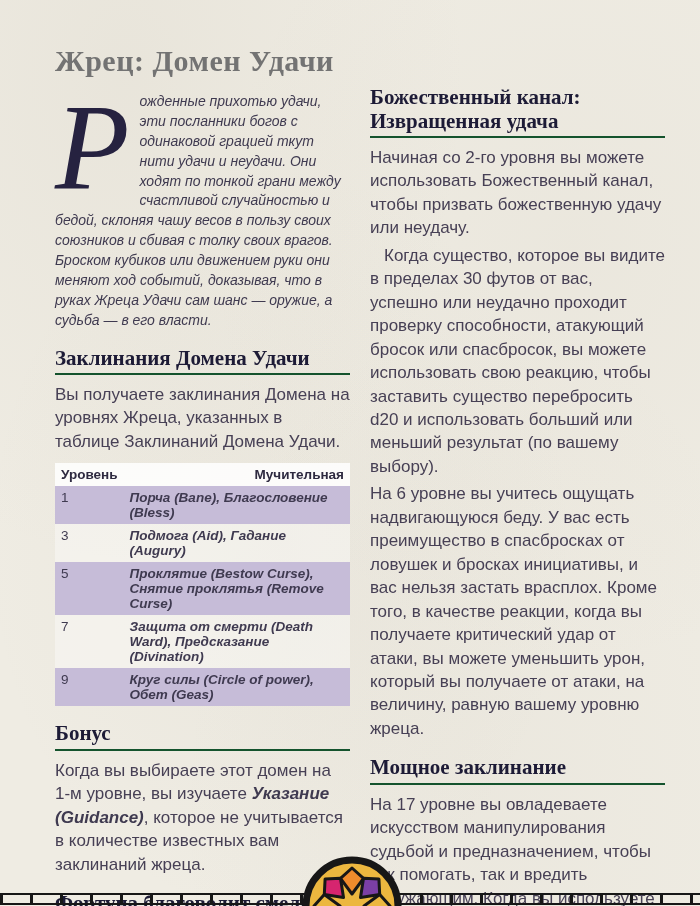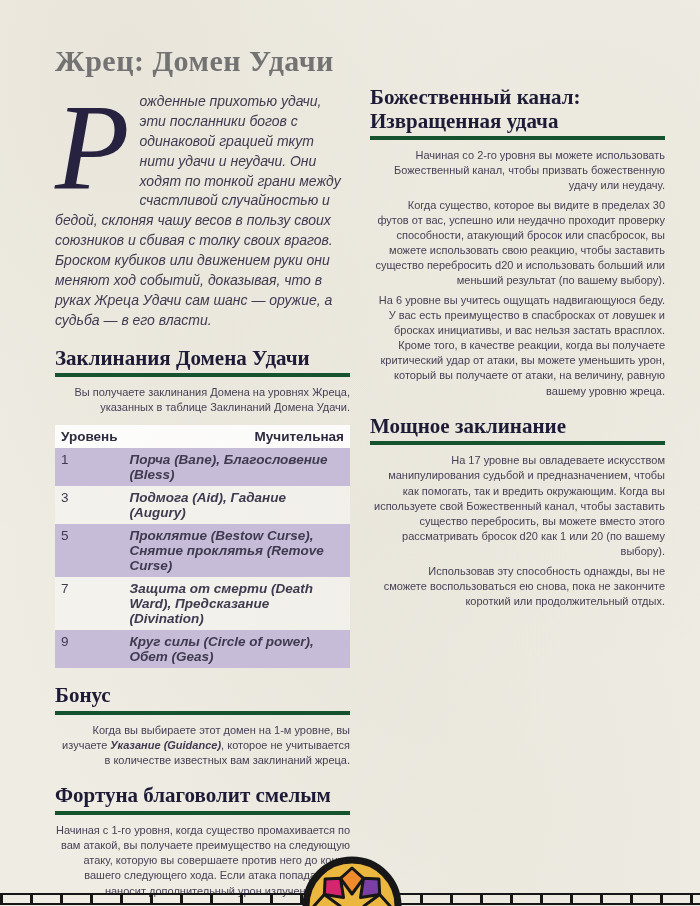--- a/index.html
+++ b/index.html
@@ -22,25 +22,25 @@
   .col-right { padding-top: 42px; }
 
   h1.title {
     font-family: "Liberation Serif", "DejaVu Serif", serif;
     font-size: 30px; font-weight: 700; color: #737373;
     letter-spacing: 0.5px; margin: 0 0 14px 0;
   }
   h2.section {
     font-family: "Liberation Serif", "DejaVu Serif", serif;
     font-size: 21px; font-weight: 700; color: #1d1b36;
-    border-bottom: 4px solid #14532d;
+    border-bottom: 2px solid #14532d;
     padding-bottom: 3px; margin: 16px 0 8px 0;
     line-height: 1.12;
   }
-  p.body { font-size: 11px; line-height: 1.38; color: #474055; margin: 0 0 4px 0; text-align: right; }
+  p.body { font-size: 17px; line-height: 1.38; color: #474055; margin: 0 0 4px 0; }
   p.indent { text-indent: 14px; }
 
   .intro { font-style: italic; font-size: 14px; line-height: 1.42; color: #3f3a50; margin-bottom: 6px; }
   .dropcap {
     float: left;
     font-family: "Liberation Serif", "DejaVu Serif", serif;
     font-style: italic; font-weight: 400;
     font-size: 122px; line-height: 0.78;
     color: #262240;
     padding: 8px 10px 0 0;

